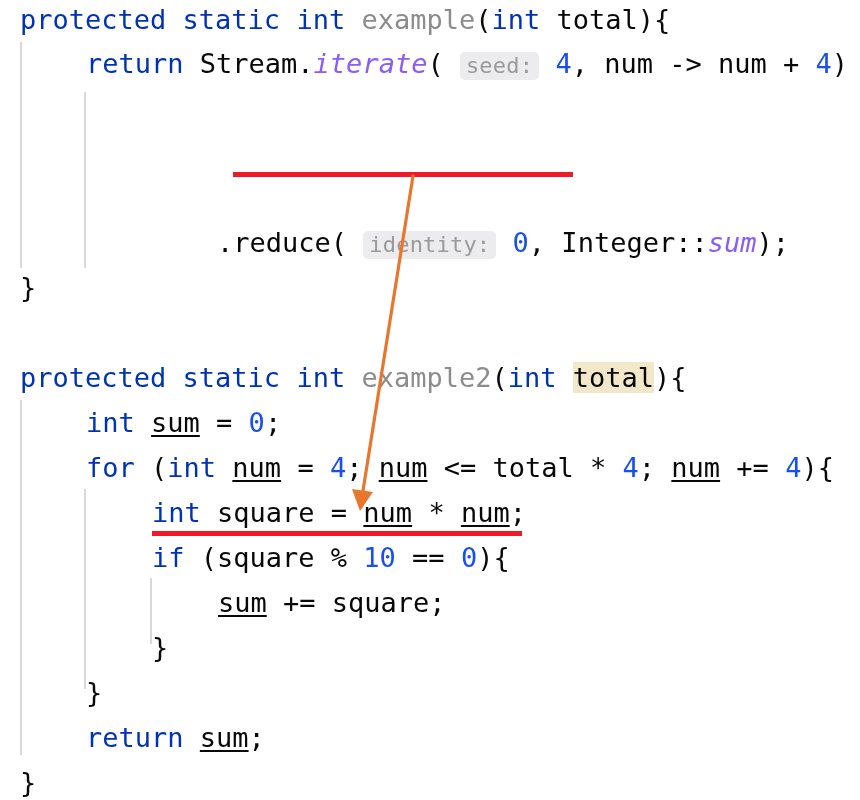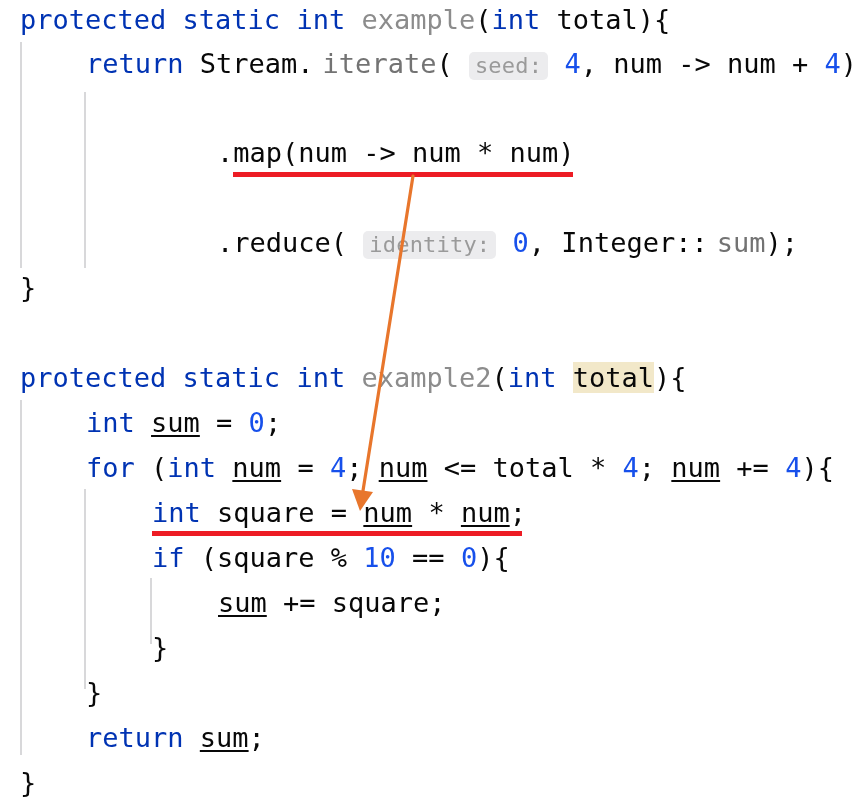--- a/index.html
+++ b/index.html
@@ -33,21 +33,21 @@
     height: 44.5px;
     white-space: pre;
     display: block;
   }
 
   
   .kw      { color: #0033B3; }
   .num     { color: #1750EB; }
   .mdecl   { color: #8C8C8C; }
   .plain   { color: #080808; }
-  .ital    { color: #737373; margin-left: 9px; }
+  .ital    { font-style: italic; color: #8b5cf6; }
   .lvar    { color: #080808; text-decoration: underline; text-decoration-thickness: 1.5px; text-underline-offset: 3px; }
   .hl      { background: #F2E8C9; }
 
   
   .hint {
     color: #9A9A9A;
     background: #ECECEE;
     border-radius: 5px;
     padding: 1px 6px 2px 6px;
     font-size: 22px;
@@ -96,21 +96,20 @@
     <polygon points="360,511 352,489 373,492" fill="#E8762C"></polygon>
   </svg>
 
   <div id="code">
 
     <div class="ln" style="top:-2px; left:20px;"><span class="kw">protected</span><span class="plain"> </span><span class="kw">static</span><span class="plain"> </span><span class="kw">int</span><span class="plain"> </span><span class="mdecl">example</span><span class="plain">(</span><span class="kw">int</span><span class="plain"> </span><span class="plain">total</span><span class="plain">){</span></div>
 
     <div class="ln" style="top:42px; left:86px;"><span class="kw">return</span><span class="plain"> </span><span class="plain">Stream.</span><span class="ital">iterate</span><span class="plain">( </span><span class="hint">seed:</span><span class="plain"> </span><span class="num">4</span><span class="plain">, num -&gt; num + </span><span class="num">4</span><span class="plain">)</span></div>
 
 
-    <div class="ln" style="top:131px; left:217px;"><span class="plain">.map(num -&gt; num * num)</span></div>
 
 
     <div class="ln" style="top:221px; left:217px;"><span class="plain">.reduce( </span><span class="hint">identity:</span><span class="plain"> </span><span class="num">0</span><span class="plain">, Integer::</span><span class="ital">sum</span><span class="plain">);</span></div>
 
     <div class="ln" style="top:266px; left:20px;"><span class="plain">}</span></div>
 
     <div class="ln" style="top:356px; left:20px;"><span class="kw">protected</span><span class="plain"> </span><span class="kw">static</span><span class="plain"> </span><span class="kw">int</span><span class="plain"> </span><span class="mdecl">example2</span><span class="plain">(</span><span class="kw">int</span><span class="plain"> </span><span class="plain hl">total</span><span class="plain">){</span></div>
 
     <div class="ln" style="top:401px; left:86px;"><span class="kw">int</span><span class="plain"> </span><span class="lvar">sum</span><span class="plain"> = </span><span class="num">0</span><span class="plain">;</span></div>
 

